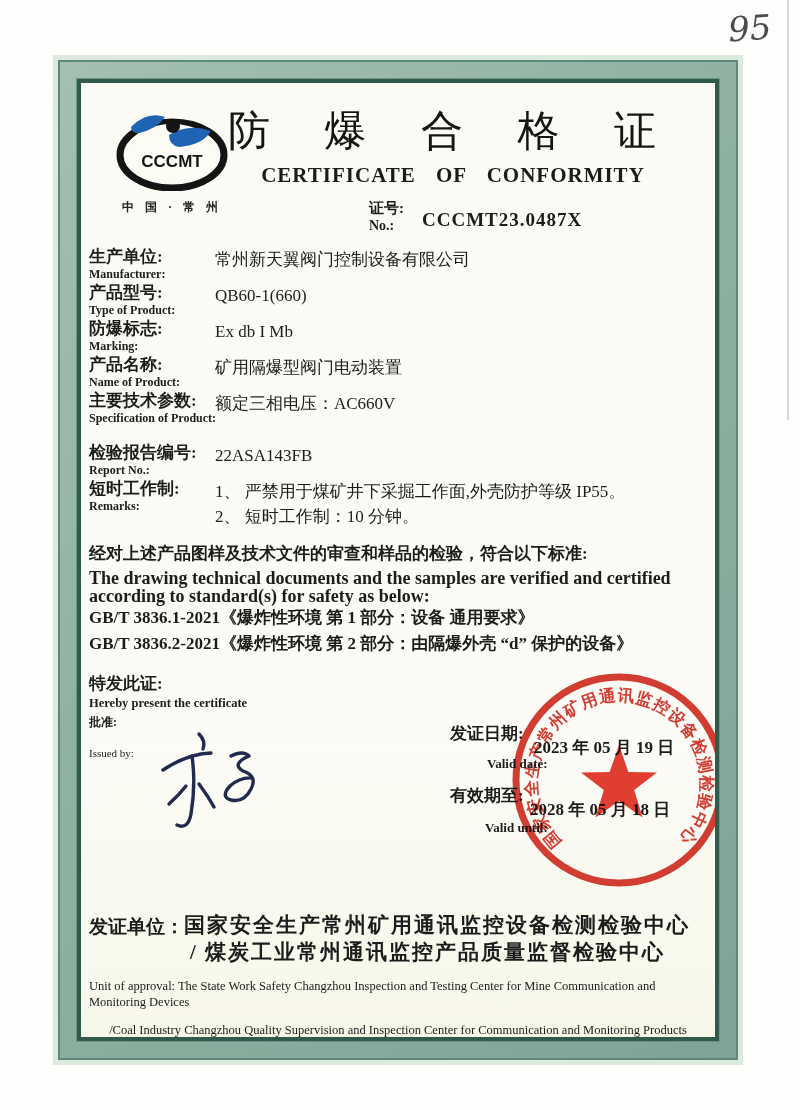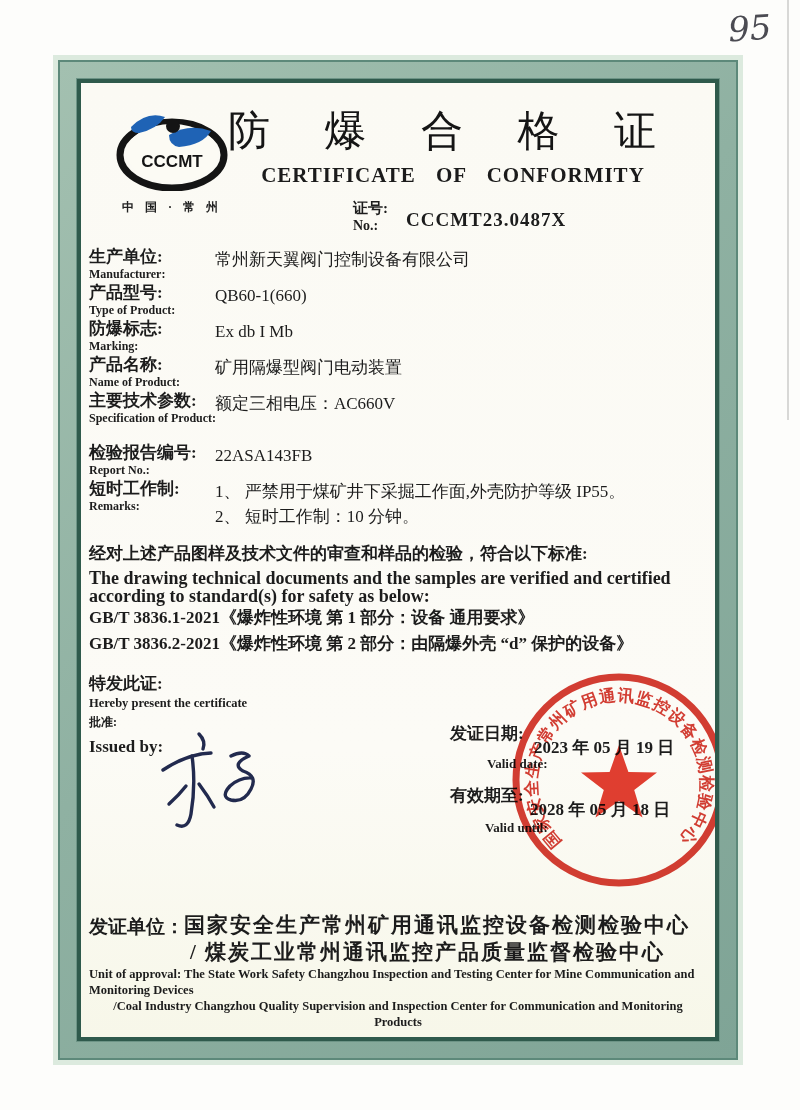--- a/index.html
+++ b/index.html
@@ -45,21 +45,21 @@
   .logo-sub { margin-top:4px; font-size:12px; letter-spacing:4px; font-weight:bold; color:#222; }
   .title {
     text-align:center; padding-left:110px;
     font-size:42px; letter-spacing:22px; font-weight:500; color:#151515;
     white-space:nowrap;
   }
   .subtitle {
     text-align:center; padding-left:110px; margin-top:4px;
     font-size:21px; letter-spacing:1px; word-spacing:14px; font-weight:600; color:#1b1b1b;
   }
-  .certno { position:absolute; left:264px; top:96px; display:flex; align-items:flex-start; }
+  .certno { position:absolute; left:280px; top:96px; display:flex; align-items:flex-start; }
   .certno-labels { text-align:left; margin-right:18px; }
   .certno-cn { font-size:15px; font-weight:bold; }
   .certno-en { font-size:14px; font-weight:bold; }
   .certno-value { font-size:19px; font-weight:bold; letter-spacing:1px; margin-top:10px; }
   
   .fields { margin-top:26px; }
   .frow { display:grid; grid-template-columns:126px 1fr; margin-bottom:2px; }
   .frow.gap-top { margin-top:18px; }
   .flabel .cn { font-size:17px; font-weight:bold; line-height:20px; white-space:nowrap; }
   .flabel .en { font-size:12px; font-weight:bold; line-height:14px; white-space:nowrap; }
@@ -69,33 +69,33 @@
   .statement { margin-top:14px; }
   .st-cn { font-size:17px; font-weight:bold; line-height:24px; }
   .st-en { font-size:18px; font-weight:bold; line-height:18px; margin-top:3px; }
   .st-std { font-size:17px; font-weight:bold; line-height:26px; }
   
   .present { margin-top:16px; }
   .present .cn { font-size:17px; font-weight:bold; line-height:22px; }
   .present .en { font-size:12.5px; font-weight:bold; line-height:17px; }
   .sign-area { position:relative; height:196px; margin-top:2px; }
   .approve-cn { font-size:12px; font-weight:bold; }
-  .approve-en { font-size:17px; font-weight:bold; margin-top:6px; }
+  .approve-en { font-size:11px; font-weight:normal; margin-top:16px; }
   .signature { position:absolute; left:58px; top:12px; }
   .d-lbl-cn { position:absolute; font-size:17px; font-weight:bold; white-space:nowrap; }
   .d-lbl-en { position:absolute; font-size:13px; font-weight:bold; white-space:nowrap; }
   .d-val { position:absolute; font-size:17px; font-weight:bold; white-space:nowrap; z-index:1; }
   .stamp { position:absolute; left:420px; top:-44px; z-index:2; mix-blend-mode:multiply; opacity:.88; }
   
   .unit { margin-top:2px; }
   .unit-row { display:flex; }
   .unit-label { font-size:19px; font-weight:bold; white-space:nowrap; padding-top:2px; }
   .unit-lines { font-size:21px; font-weight:bold; letter-spacing:2px; line-height:27px; }
   .unit-line2 { padding-left:6px; }
-  .unit-en { font-size:12.5px; font-weight:bold; line-height:16px; margin-top:0; }
+  .unit-en { font-size:12.5px; font-weight:normal; line-height:16px; margin-top:12px; }
   .unit-en2 { text-align:center; }
 </style>
 </head>
 <body>
 
 <div class="scan-edge"></div>
 <div class="corner-note">95</div>
 
 <div class="frame">
   <div class="paper">

